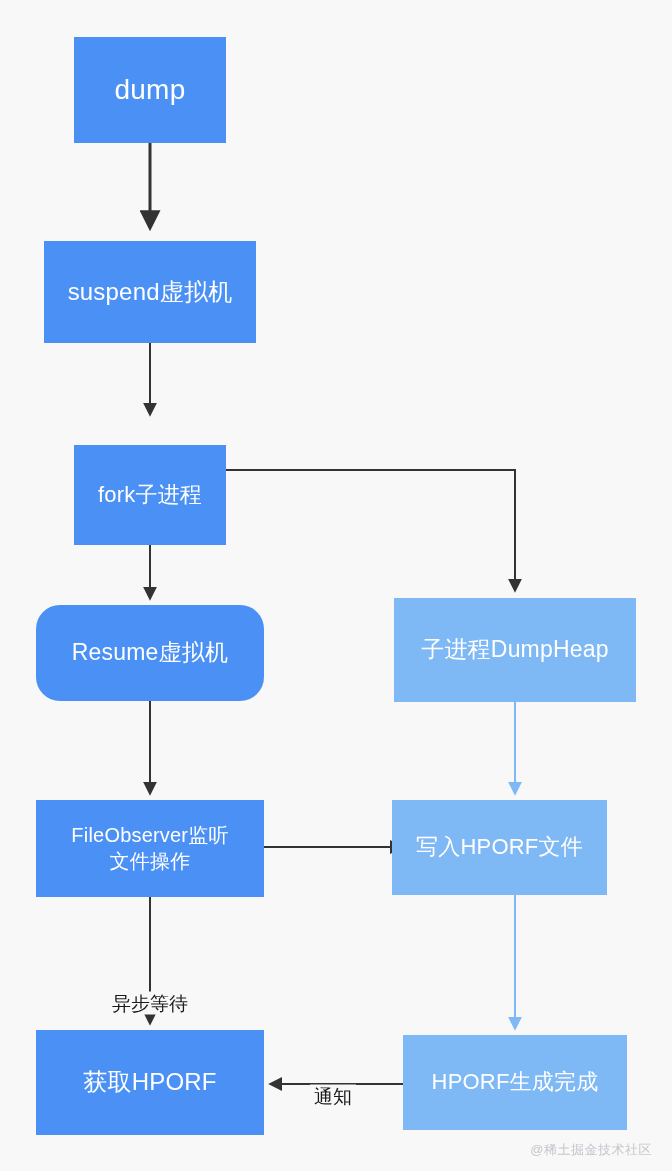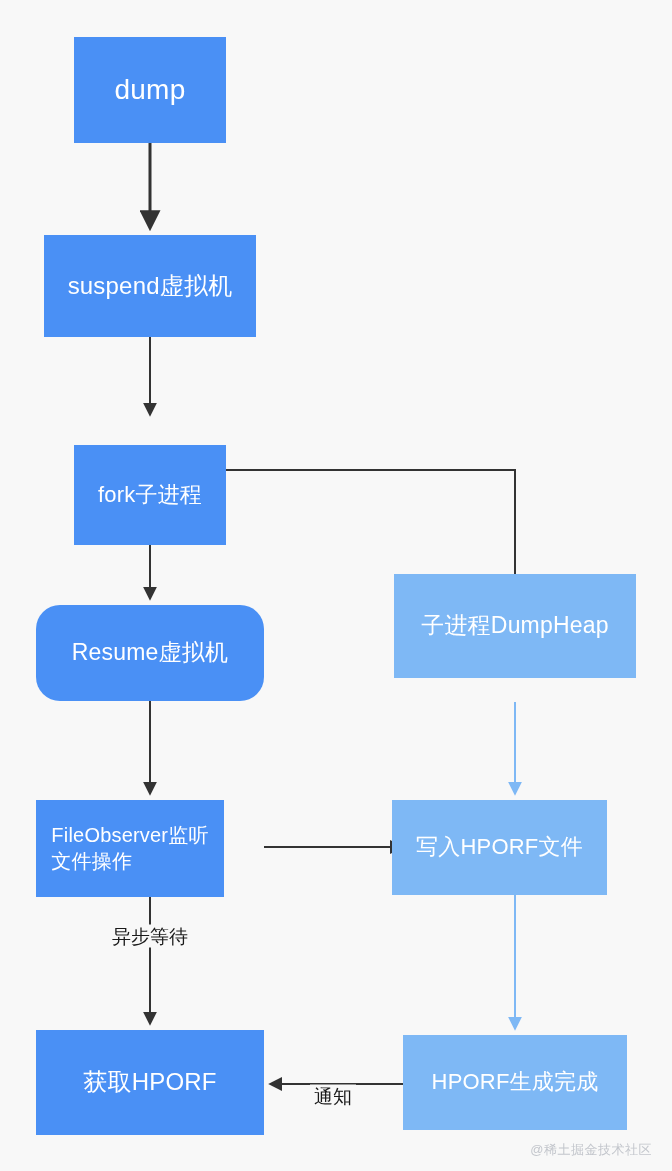--- a/index.html
+++ b/index.html
@@ -13,20 +13,21 @@
     height: 1171px;
     background: #f8f8f8;
     font-family: "Liberation Sans", "DejaVu Sans", sans-serif;
     overflow: hidden;
   }
   .node {
     position: absolute;
     display: flex;
     align-items: center;
     justify-content: center;
+    text-align: center;
     color: #ffffff;
     line-height: 1.28;
     box-sizing: border-box;
     z-index: 2;
     white-space: pre-line;
     letter-spacing: 0.2px;
   }
   .node.primary  { background: #4a90f5; }
   .node.secondary{ background: #7eb8f5; }
 
@@ -91,36 +92,36 @@
 
     <path d="M 150 897 L 150 1023" stroke="#333333" stroke-width="2" fill="none" marker-end="url(#arrow-dark)"></path>
 
     <path d="M 515 895 L 515 1028" stroke="#7eb8f5" stroke-width="2" fill="none" marker-end="url(#arrow-light)"></path>
 
     <path d="M 403 1084 L 271 1084" stroke="#333333" stroke-width="2" fill="none" marker-end="url(#arrow-dark)"></path>
   </svg>
 
   <div class="node primary" style="left:74px; top:37px; width:152px; height:106px; font-size:28px;">dump</div>
 
-  <div class="node primary" style="left:44px; top:235px; width:212px; height:102px; font-size:24px;">suspend虚拟机</div>
+  <div class="node primary" style="left:44px; top:241px; width:212px; height:102px; font-size:24px;">suspend虚拟机</div>
 
   <div class="node primary" style="left:74px; top:445px; width:152px; height:100px; font-size:22px;">fork子进程</div>
 
   <div class="node primary" style="left:36px; top:605px; width:228px; height:96px; font-size:23px;border-radius:24px;">Resume虚拟机</div>
 
-  <div class="node secondary" style="left:394px; top:574px; width:242px; height:104px; font-size:23px;">子进程DumpHeap</div>
+  <div class="node secondary" style="left:394px; top:598px; width:242px; height:104px; font-size:23px;">子进程DumpHeap</div>
 
-  <div class="node primary" style="left:36px; top:800px; width:188px; height:97px; font-size:20px;">FileObserver监听
+  <div class="node primary" style="left:36px; top:800px; width:228px; height:97px; font-size:20px;">FileObserver监听
 文件操作</div>
 
   <div class="node secondary" style="left:392px; top:800px; width:215px; height:95px; font-size:22px;">写入HPORF文件</div>
 
   <div class="node secondary" style="left:403px; top:1035px; width:224px; height:95px; font-size:22px;">HPORF生成完成</div>
 
   <div class="node primary" style="left:36px; top:1030px; width:228px; height:105px; font-size:24px;">获取HPORF</div>
 
-  <div class="edge-label" style="left:150px; top:936px; transform: translate(-50%, -50%);">异步等待</div>
+  <div class="edge-label" style="left:150px; top:1003px; transform: translate(-50%, -50%);">异步等待</div>
 
   <div class="edge-label" style="left:333px; top:1084px; transform: translate(-50%, -50%); margin-top: 12px;">通知</div>
 
   <div class="watermark">@稀土掘金技术社区</div>
 
 </div>
 
 </body></html>

